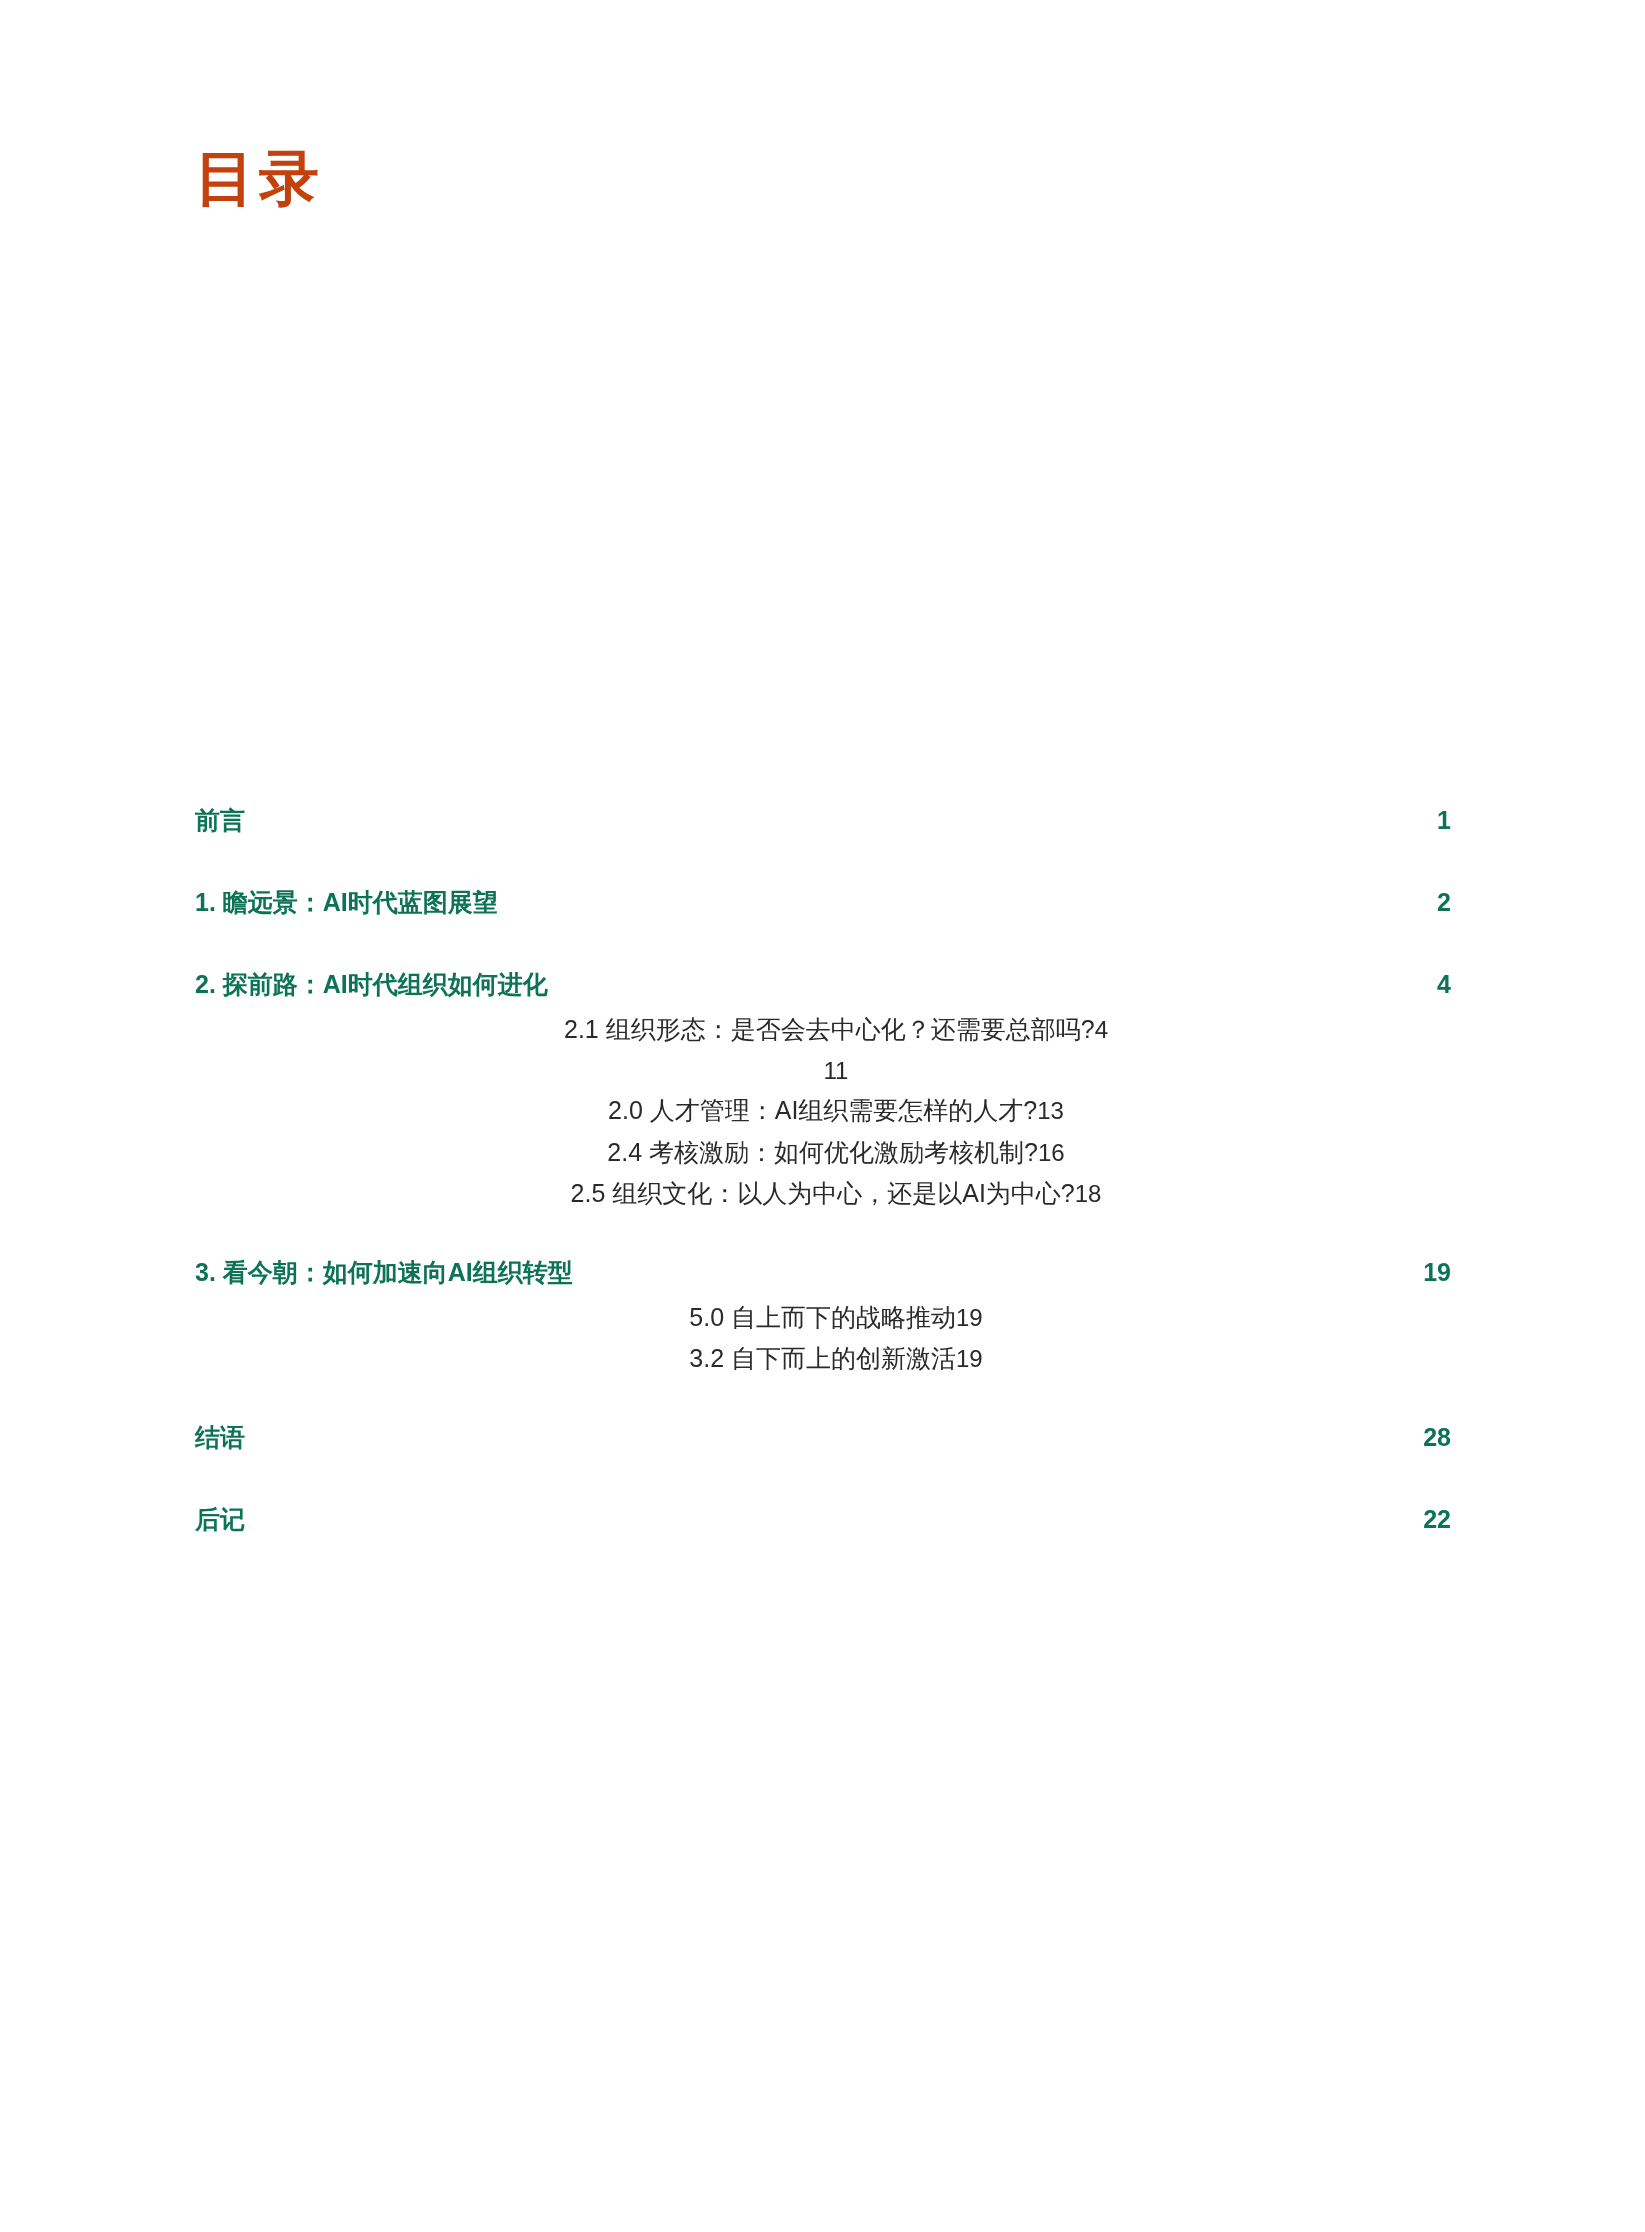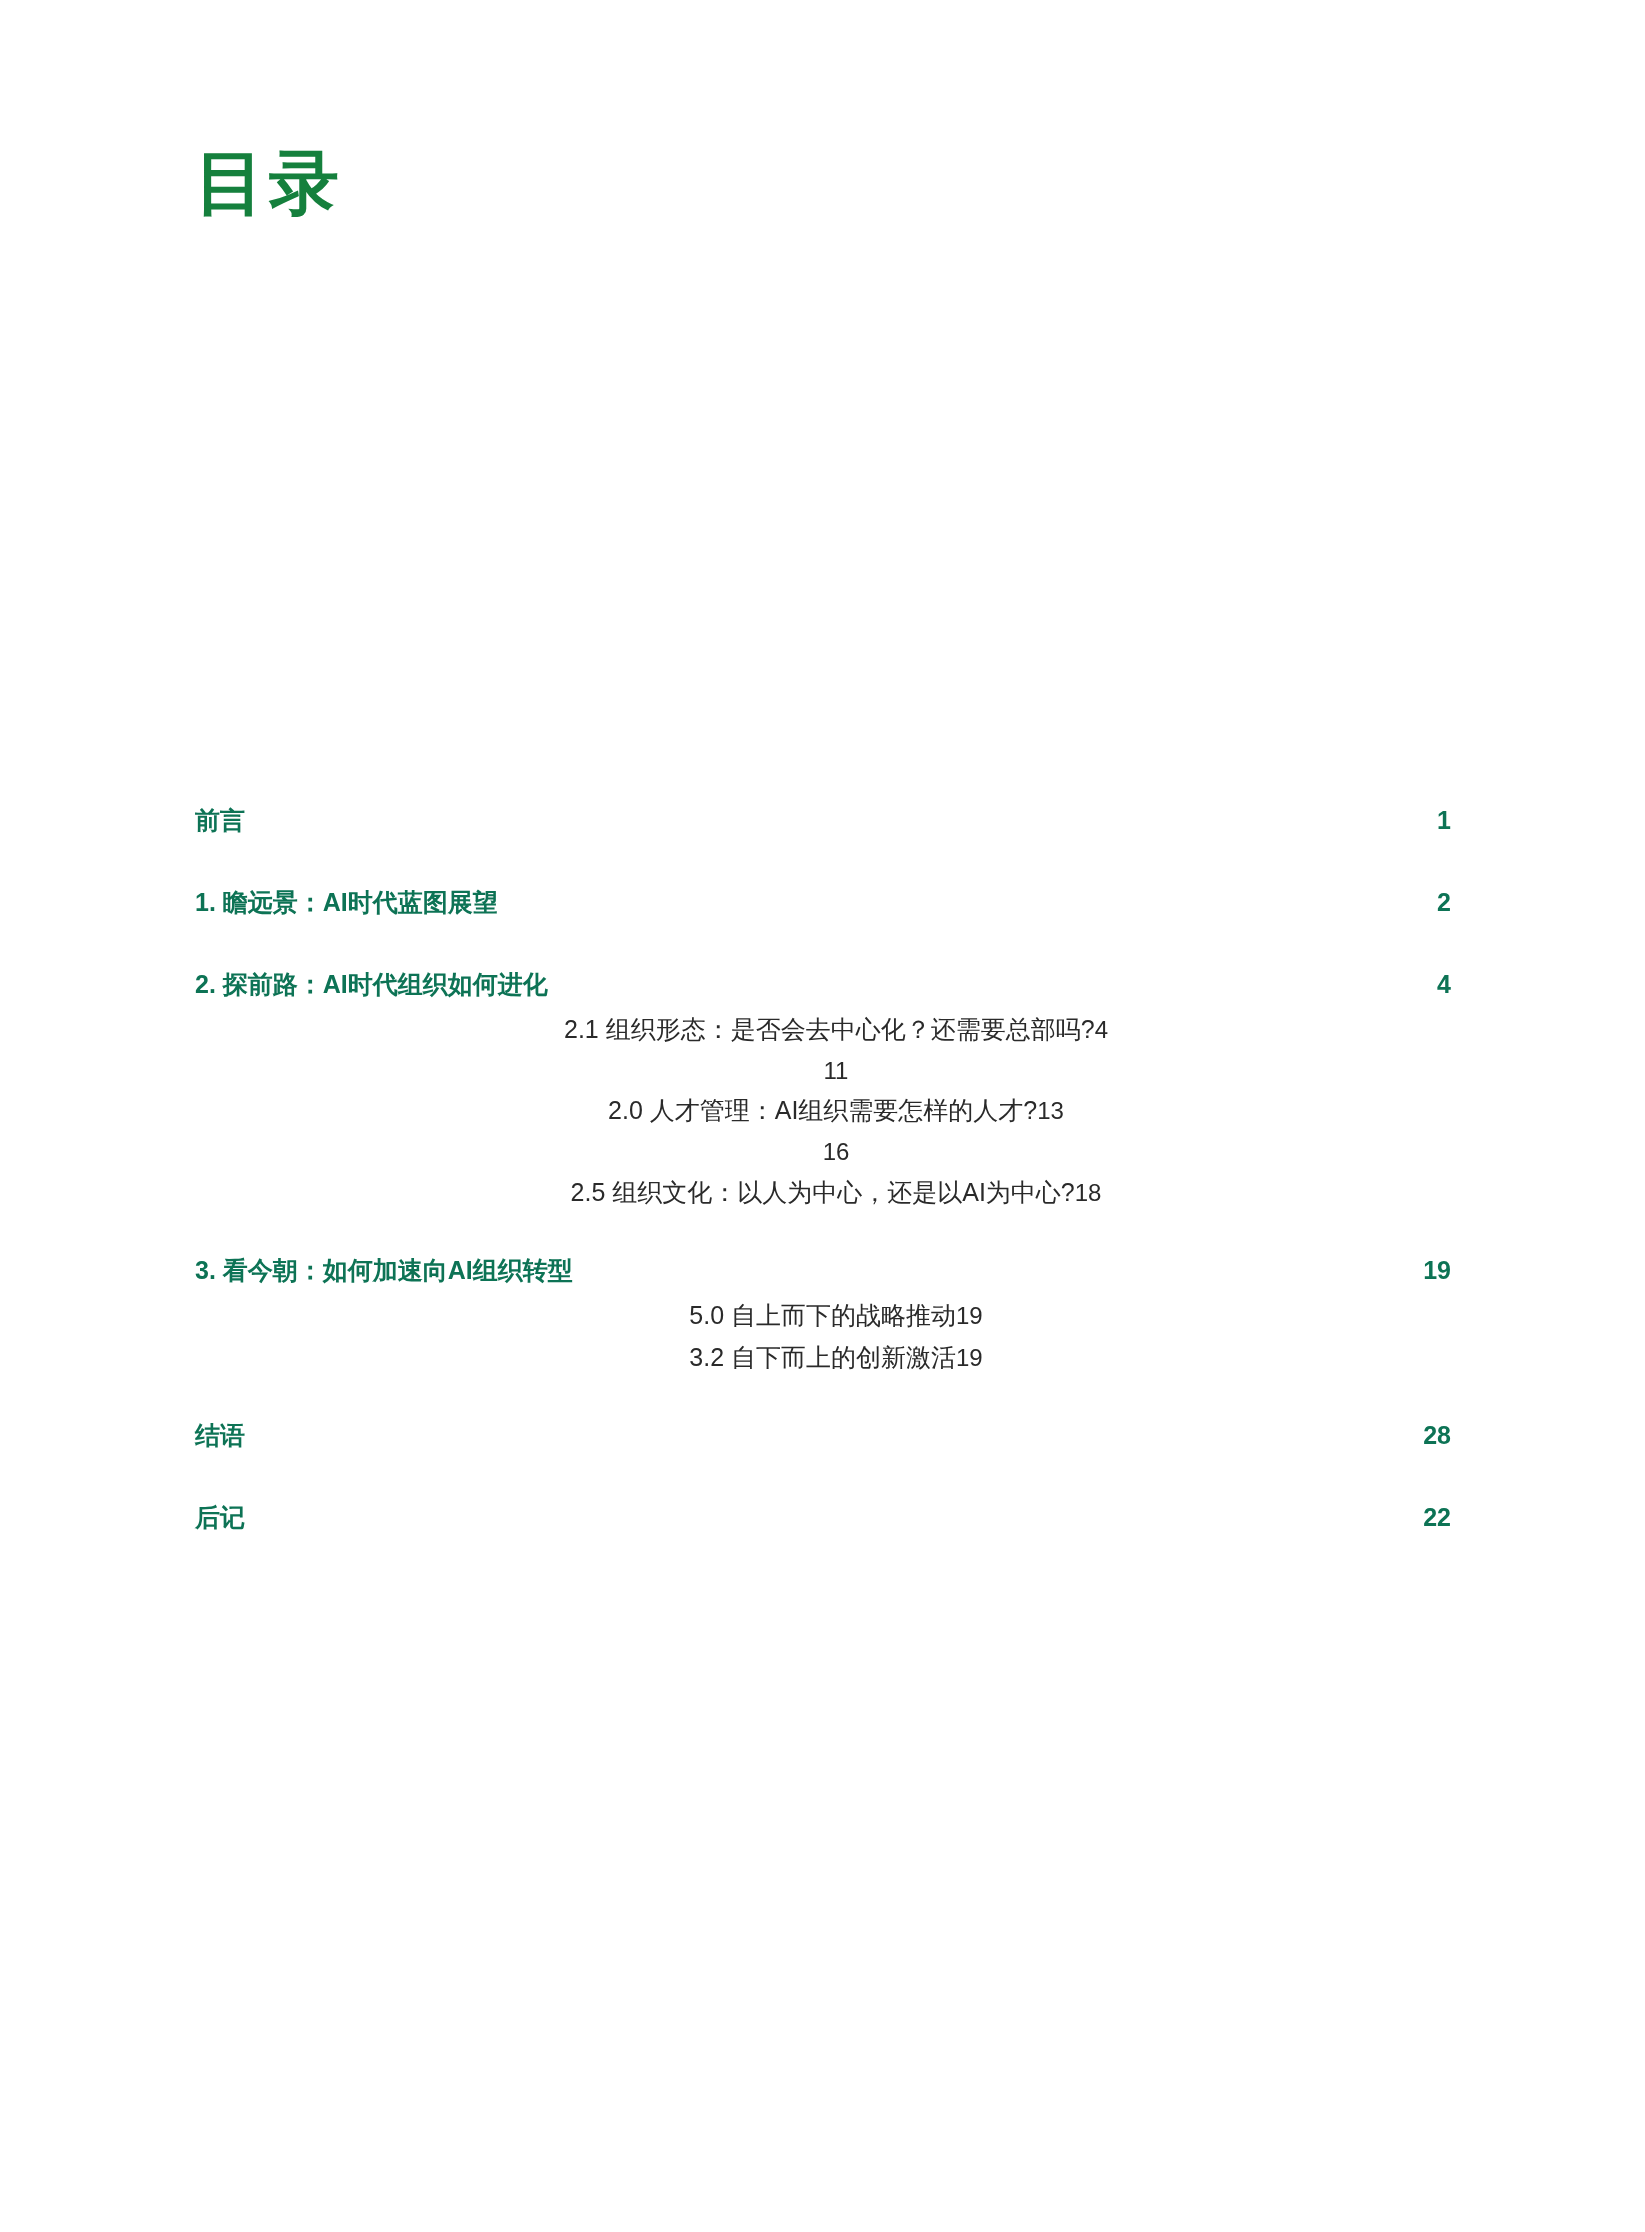--- a/index.html
+++ b/index.html
@@ -16,23 +16,23 @@
     height: 2233px;
     background: #ffffff;
     box-sizing: border-box;
     overflow: hidden;
   }
   .title {
     position: absolute;
     left: 195px;
     top: 149px;
     font-family: "Liberation Serif", "DejaVu Serif", serif;
-    font-size: 70px;
+    font-size: 60px;
     font-weight: 700;
-    color: #15803d;
+    color: #c2410c;
     letter-spacing: 4px;
     line-height: 1;
   }
   .toc {
     position: absolute;
     left: 195px;
     top: 805px;
     width: 1256px;
   }
   .toc-block {
@@ -123,20 +123,21 @@
         <span class="page-num">4</span>
       </div>
       <div class="row lvl2">
         <span class="page-num">11</span>
       </div>
       <div class="row lvl2">
         <span class="label">2.0 人才管理：AI组织需要怎样的人才?</span>
         <span class="page-num">13</span>
       </div>
       <div class="row lvl2">
+        <span class="label">2.4 考核激励：如何优化激励考核机制?</span>
         <span class="page-num">16</span>
       </div>
       <div class="row lvl2">
         <span class="label">2.5 组织文化：以人为中心，还是以AI为中心?</span>
         <span class="page-num">18</span>
       </div>
     </div>
 
     <div class="gap-md"></div>
 

